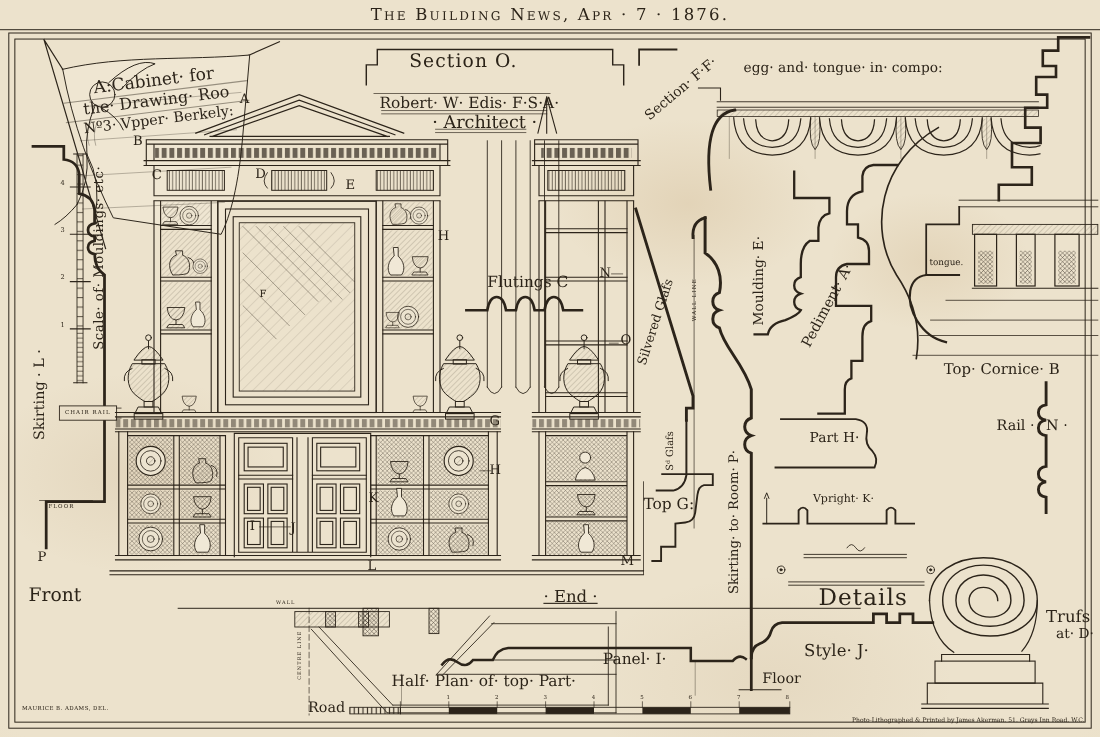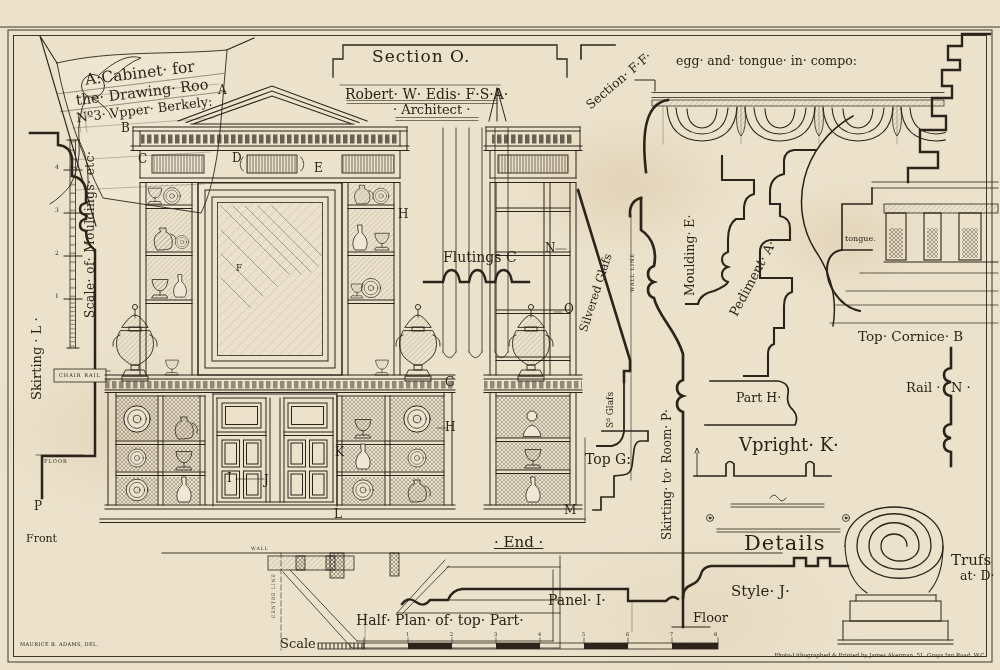--- a/index.html
+++ b/index.html
@@ -379,60 +379,61 @@
 <g stroke-width=".8">
   <path d="M731,504 H824 M731,507 H824 M717,529 H840 M717,532 H840"></path>
   <path d="M770,498 q4,-6 8,0 q4,6 8,0"></path>
   <circle cx="710" cy="518" r="3.5"></circle>
         <circle cx="710" cy="518" r="1" fill="#2c241a"></circle>
   <circle cx="846" cy="518" r="3.5"></circle>
         <circle cx="846" cy="518" r="1" fill="#2c241a"></circle>
 </g>
 </svg>
 
+<div class="lbl" style="left:0;top:6px;width:1000px;text-align:center;font-size:15px;letter-spacing:2px;font-variant:small-caps;">The Building News, Apr · 7 ·  1876.</div>
 
 <div class="cart">
   <div style="font-size:15.5px;">A:Cabinet· for</div>
   <div style="font-size:14.5px;">the· Drawing· Roo</div>
   <div style="font-size:13px;border-bottom:none;">Nº3· Vpper· Berkely:</div>
 </div>
 
 <div class="lbl" style="left:372px;top:48px;font-size:17px;letter-spacing:1px;">Section O.</div>
 <div class="lbl" style="left:345px;top:87px;font-size:14px;">Robert· W· Edis· F·S·A·</div>
-<div class="lbl" style="left:393px;top:103px;font-size:13px;">· Architect ·</div>
+<div class="lbl" style="left:393px;top:103px;font-size:16px;">· Architect ·</div>
 <div class="lbl" style="left:744px;top:505px;font-size:21px;letter-spacing:1px;margin-top:28px;">Details</div>
 
 <div class="lbl" style="left:676px;top:55px;font-size:12.5px;">egg· and· tongue· in· compo:</div>
 <div class="lbl" style="left:584px;top:102px;font-size:12.5px;transform:rotate(-40deg);transform-origin:left top;">Section· F·F·</div>
 <div class="lbl r90" style="left:84px;top:318px;font-size:12px;letter-spacing:.5px;">Scale· of· Mouldings· etc·</div>
 <div class="lbl r90" style="left:30px;top:400px;font-size:13px;">Skirting · L ·</div>
 <div class="lbl tiny" style="left:59px;top:372.5px;font-size:5px;">CHAIR  RAIL</div>
 <div class="lbl tiny" style="left:44px;top:459px;font-size:5px;">FLOOR</div>
 <div class="lbl" style="left:443px;top:250px;font-size:14px;">Flutings C</div>
 <div class="lbl" style="left:578px;top:330px;font-size:11.5px;transform:rotate(-72deg);transform-origin:left top;">Silvered Glafs</div>
 <div class="lbl r90 tiny" style="left:630px;top:292px;font-size:5px;">WALL LINE</div>
 <div class="lbl r90" style="left:606px;top:428px;font-size:9px;">Sᵈ Glafs</div>
 <div class="lbl r90" style="left:684px;top:296px;font-size:12.5px;">Moulding· E·</div>
 <div class="lbl" style="left:727px;top:312px;font-size:13px;transform:rotate(-62deg);transform-origin:left top;">Pediment· A·</div>
 <div class="lbl" style="left:845px;top:235px;font-size:8px;">tongue.</div>
 <div class="lbl" style="left:858px;top:330px;font-size:13.5px;">Top· Cornice· B</div>
 <div class="lbl" style="left:906px;top:381px;font-size:13px;">Rail ·</div>
 <div class="lbl" style="left:951px;top:381px;font-size:13px;">N ·</div>
 <div class="lbl" style="left:736px;top:392px;font-size:12.5px;">Part H·</div>
-<div class="lbl" style="left:739px;top:436px;font-size:18px;">Vpright· K·</div>
+<div class="lbl" style="left:739px;top:449px;font-size:10px;">Vpright· K·</div>
 <div class="lbl" style="left:585px;top:452px;font-size:14px;">Top G:</div>
 <div class="lbl r90" style="left:661px;top:540px;font-size:12px;">Skirting· to· Room· P·</div>
 <div class="lbl" style="left:731px;top:584px;font-size:15px;">Style· J·</div>
 <div class="lbl" style="left:548px;top:593px;font-size:14px;">Panel· I·</div>
 <div class="lbl" style="left:693px;top:611px;font-size:13px;">Floor</div>
 <div class="lbl" style="left:731px;top:671px;font-size:12px;">of· Feet·</div>
-<div class="lbl" style="left:280px;top:637px;font-size:13px;">Scale</div>
+<div class="lbl" style="left:280px;top:637px;font-size:13px;">Road</div>
 <div class="lbl" style="left:951px;top:553px;font-size:15px;">Trufs</div>
 <div class="lbl" style="left:960px;top:570px;font-size:12.5px;">at· D·</div>
-<div class="lbl" style="left:26px;top:533px;font-size:11px;text-align:center;">Front</div>
+<div class="lbl" style="left:26px;top:533px;font-size:17px;text-align:center;">Front</div>
 <div class="lbl" style="left:494px;top:535px;font-size:15px;text-decoration:underline;">· End ·</div>
 <div class="lbl" style="left:356px;top:613px;font-size:14px;">Half· Plan· of· top· Part·</div>
 <div class="lbl tiny" style="left:251px;top:547px;font-size:4.5px;">WALL</div>
 <div class="lbl r90 tiny" style="left:272px;top:618px;font-size:4.5px;">CENTRE LINE</div>
 <div class="lbl" style="left:20px;top:642px;font-size:5px;letter-spacing:.4px;">MAURICE B. ADAMS, DEL.</div>
 <div class="lbl" style="left:690px;top:652.5px;width:296px;text-align:right;font-size:5.5px;">Photo-Lithographed &amp; Printed by James Akerman. 51. Grays Inn Road. W.C.</div>
 
 <div class="ltr" style="left:218px;top:84px;">A</div>
 <div class="ltr" style="left:121px;top:122px;">B</div>
 <div class="ltr" style="left:138px;top:153px;">C</div>

